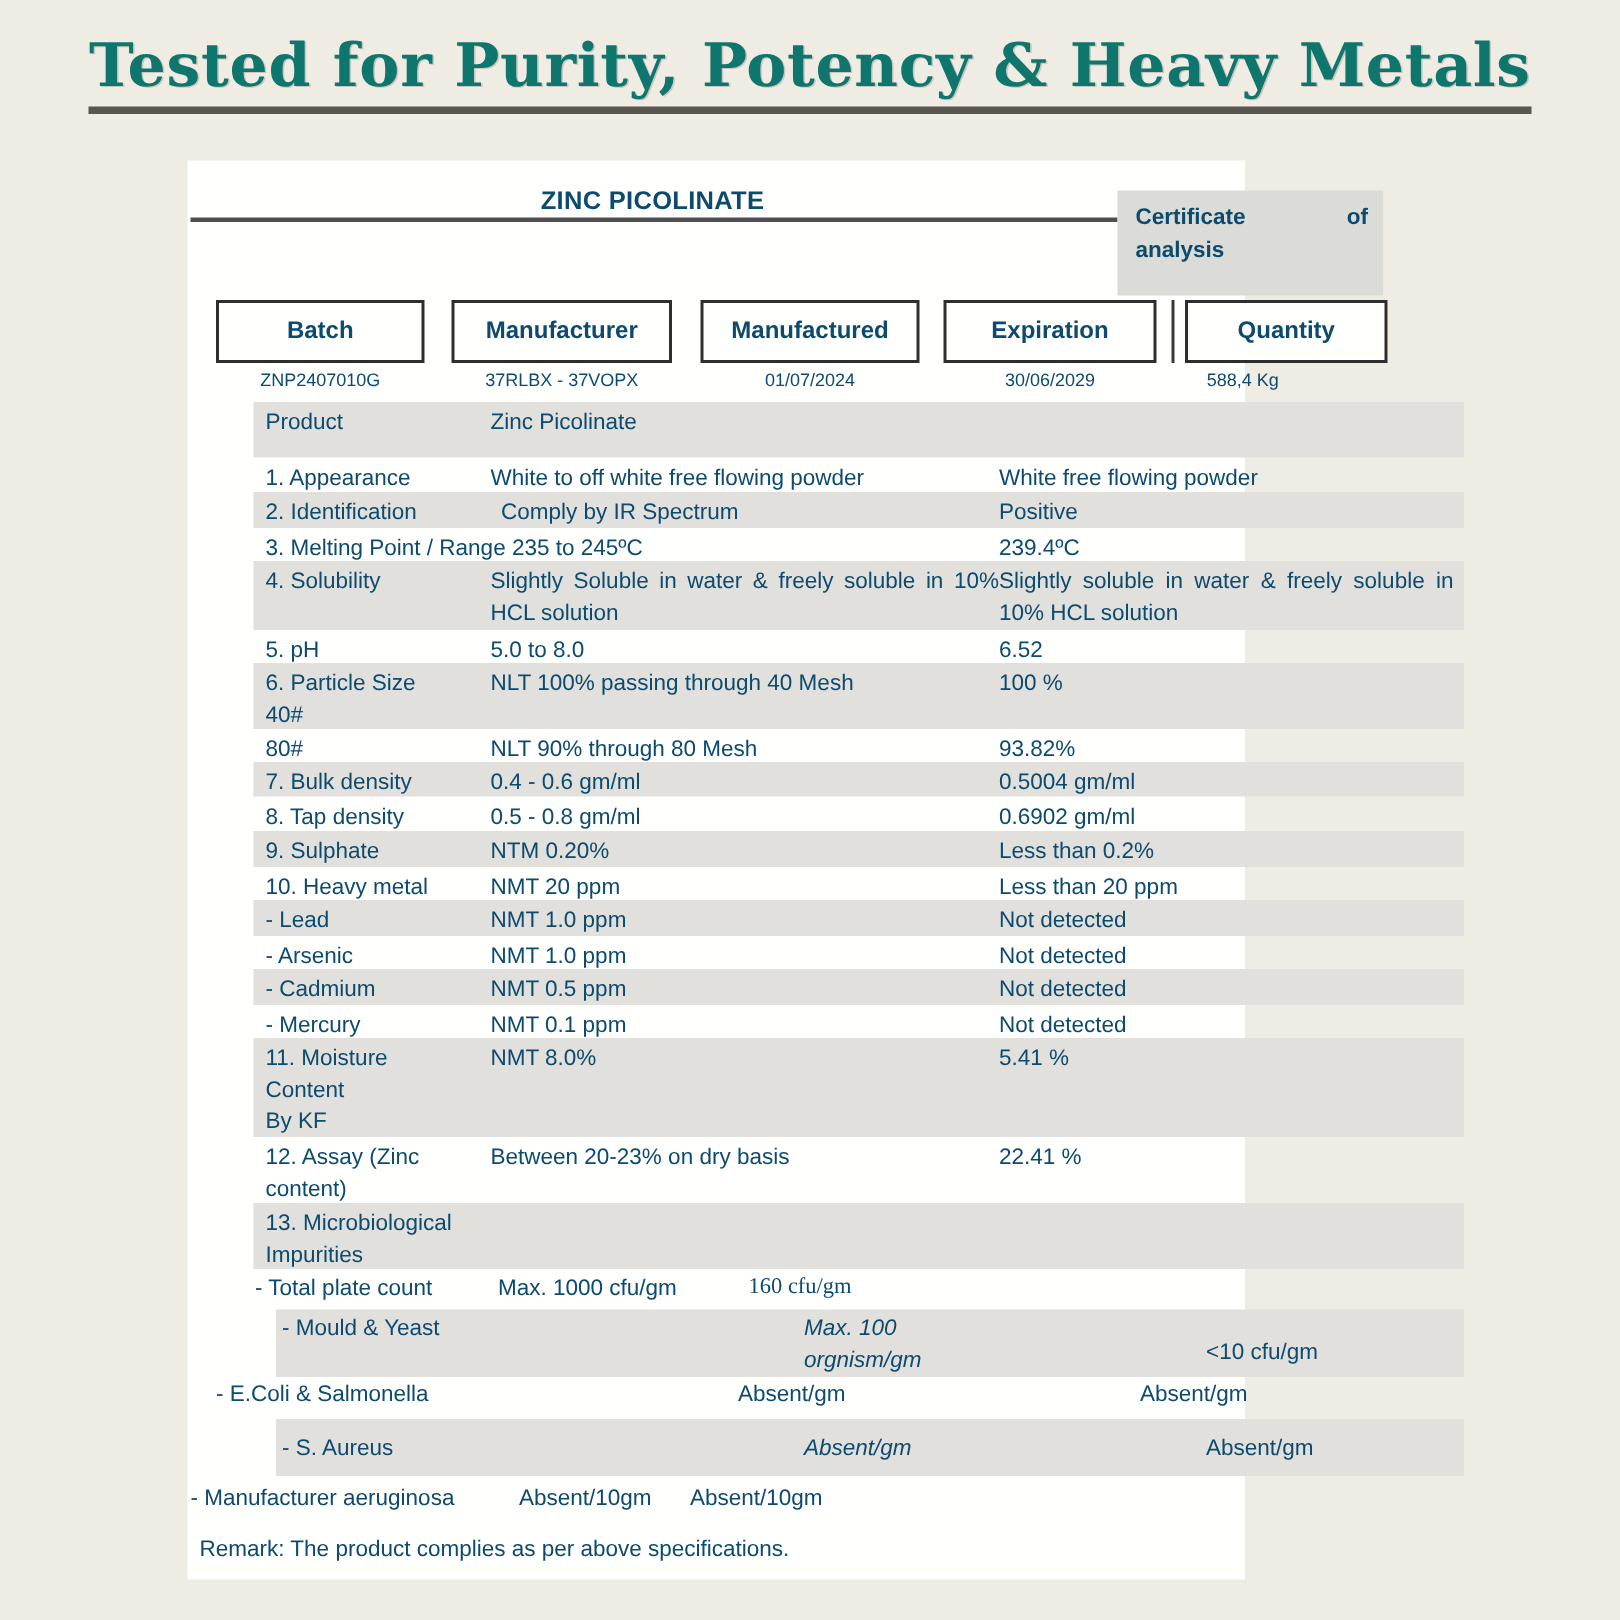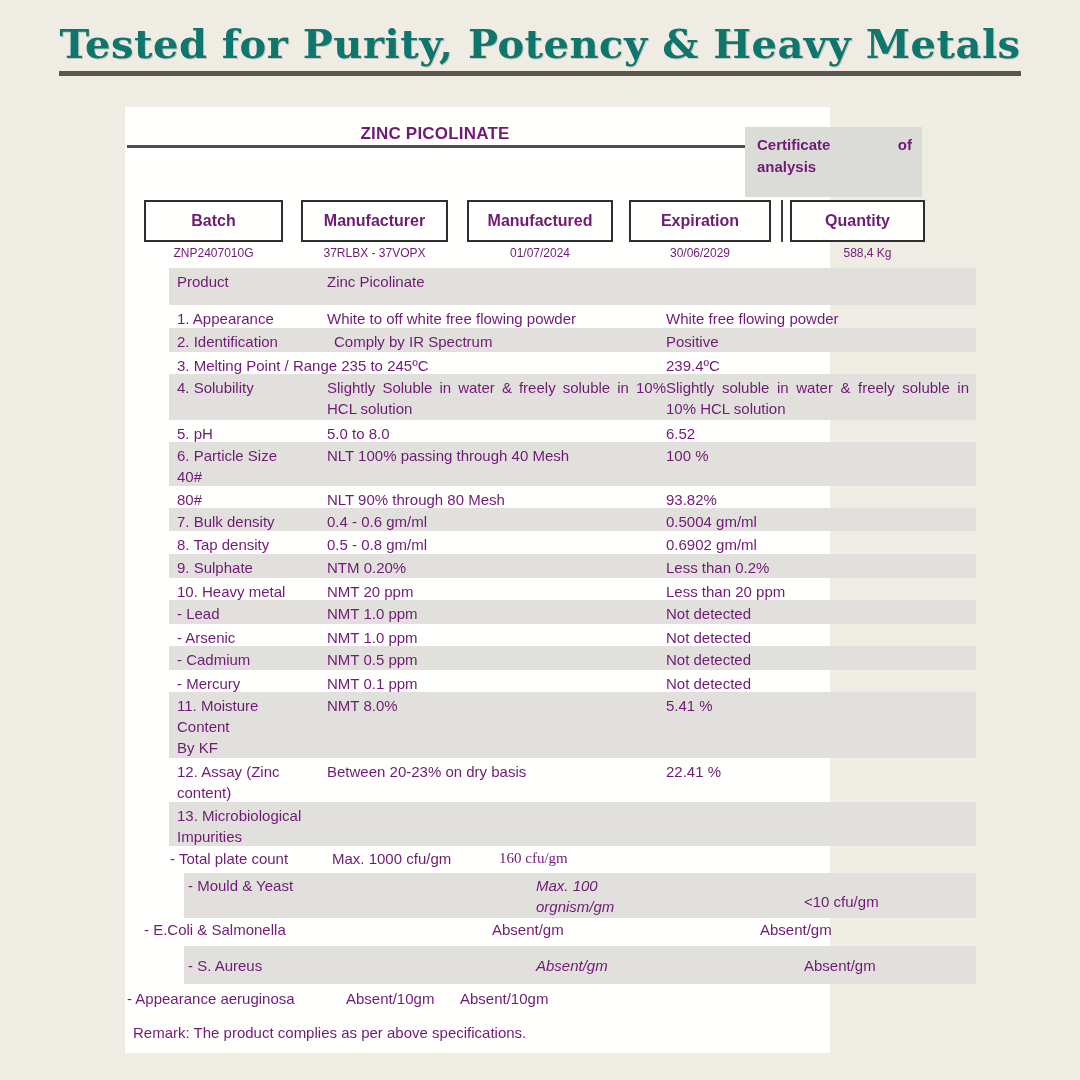--- a/index.html
+++ b/index.html
@@ -22,21 +22,21 @@
     color:#0f766e;
     letter-spacing:0.5px;
     border-bottom:5px solid #5a554f;
     padding-bottom:4px;
     text-shadow:1px 1px 0 rgba(90,85,79,0.25);
   }
   .doc {
     position:absolute; left:125px; top:107px;
     width:705px; height:946px;
     background:#fffffe;
-    color:#701a75;
+    color:#0c4a6e;
     font-size:15px;
   }
   
   .doc-header { position:relative; height:161px; }
   .prod-title {
     position:absolute; top:17px; left:0; width:620px;
     text-align:center; font-weight:700; font-size:17px; letter-spacing:0.2px;
   }
   .header-rule {
     position:absolute; top:38px; left:2px; width:618px; height:3px; background:#4f4f4f;
@@ -116,21 +116,21 @@
       </div>
     <div class="vline" style="left:656px"></div>
     <div class="bbox" style="left:665px;width:135px">
         <span>Quantity</span>
       </div>
 
     <div class="bval" style="left:19px;width:139px">ZNP2407010G</div>
     <div class="bval" style="left:176px;width:147px">37RLBX - 37VOPX</div>
     <div class="bval" style="left:342px;width:146px">01/07/2024</div>
     <div class="bval" style="left:504px;width:142px">30/06/2029</div>
-    <div class="bval" style="left:665px;width:155px">588,4 Kg</div>
+    <div class="bval" style="left:626px;width:155px">588,4 Kg</div>
   </div>
 
   <div class="row g" style="height:37px">
     <span class="c lab">Product</span>
     <span class="c spec">Zinc Picolinate</span>
     <span class="c res"></span>
   </div>
   <div class="row" style="height:23px">
     <span class="c lab">1. Appearance</span>
     <span class="c spec">White to off white free flowing powder</span>
@@ -253,20 +253,20 @@
 
   <div class="row" style="height:38px">
     <div class="band pad">
       <span class="mlab">- S. Aureus</span>
       <span class="mspec">Absent/gm</span>
       <span class="mres">Absent/gm</span>
     </div>
   </div>
 
   <div class="ps-row">
-    <span class="plab">- Appearance aeruginosa</span>
+    <span class="plab">- Manufacturer aeruginosa</span>
     <span class="pspec">Absent/10gm</span>
     <span class="pres">Absent/10gm</span>
   </div>
 
   <div class="remark">Remark: The product complies as per above specifications.</div>
 
 </div>
 
 </body></html>

